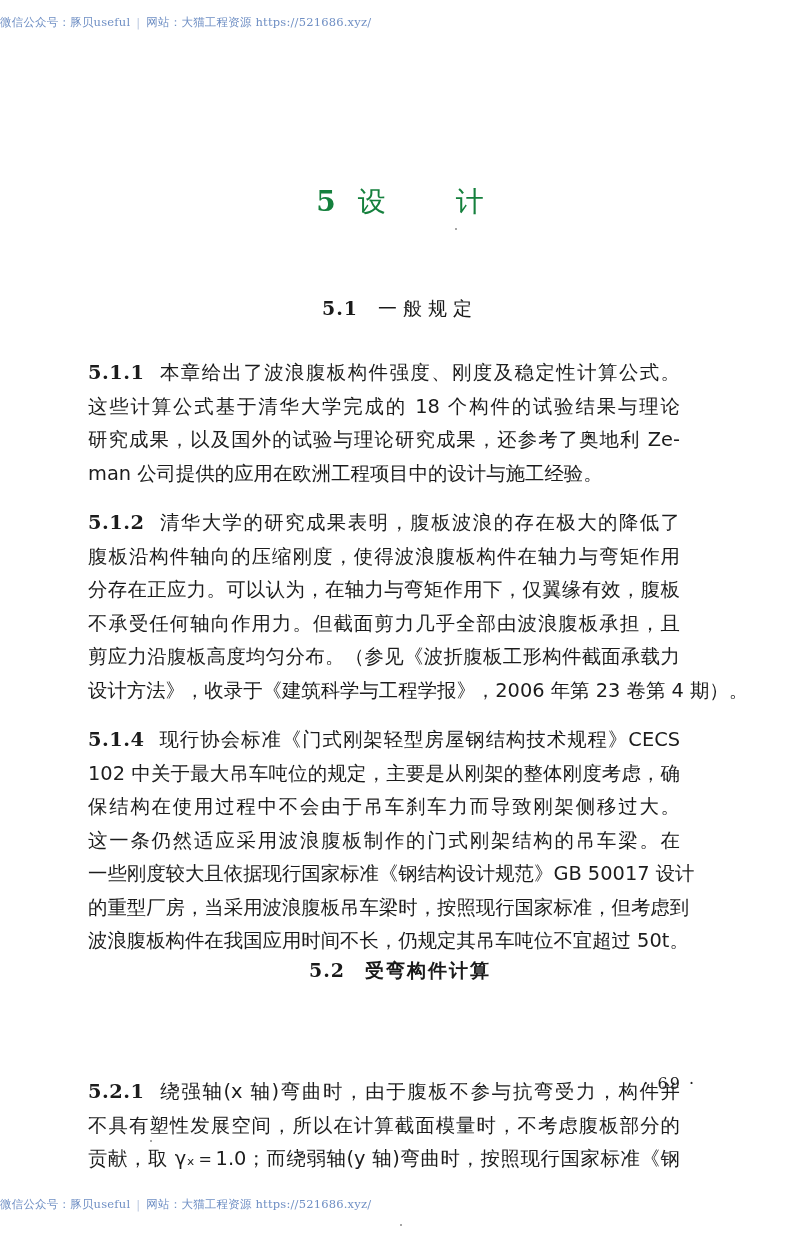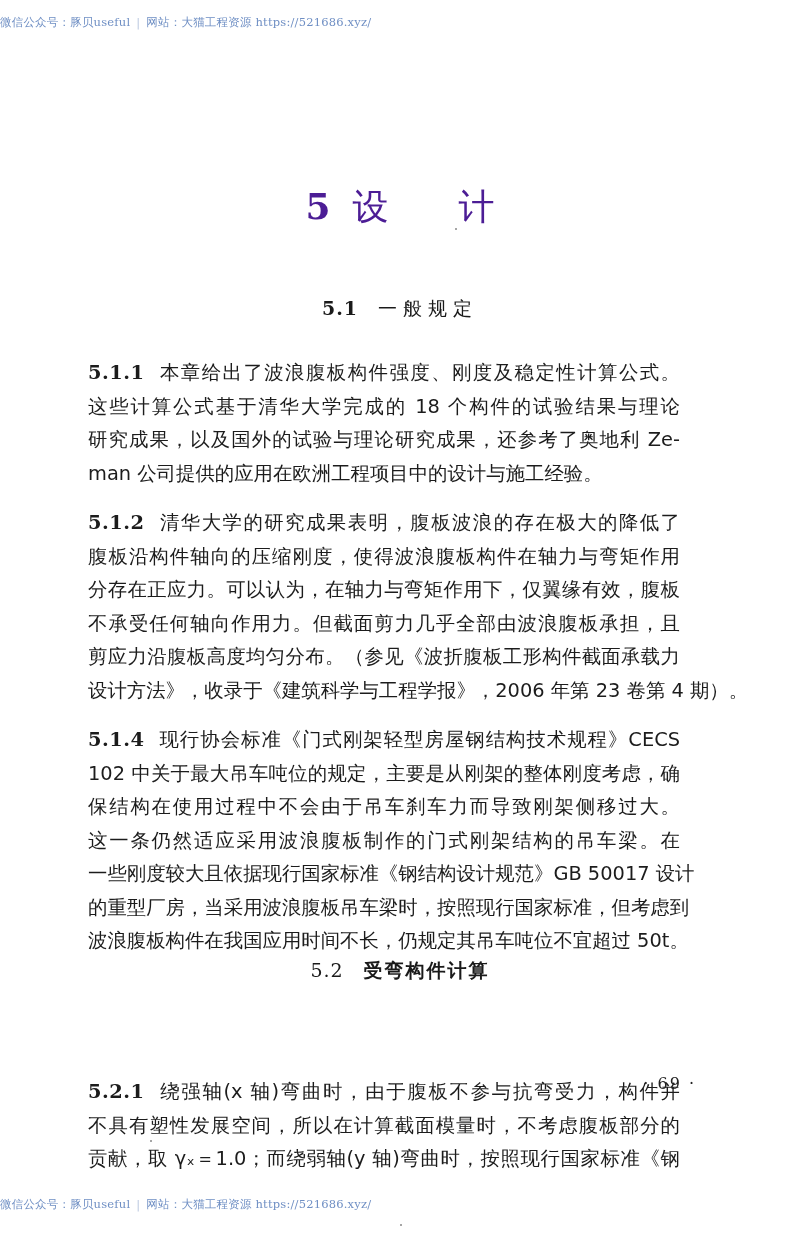--- a/index.html
+++ b/index.html
@@ -11,35 +11,35 @@
     position: absolute; left: 0; width: 800px; text-align: left;
     font-size: 11.5px; color: #6f8fc4; letter-spacing: 0.2px;
     font-family: "DejaVu Serif", serif;
   }
   .watermark .sep { color: #b8c6de; margin: 0 6px; }
   .wm-top { top: 15px; }
   .wm-bottom { top: 1197px; }
 
   .chapter-title {
     position: absolute; top: 183px; left: 0; width: 800px; text-align: center;
-    font-size: 36px; font-weight: normal; color: #4c1d95;
+    font-size: 28px; font-weight: normal; color: #15803d;
     font-family: "DejaVu Serif", serif;
   }
   .chapter-title .num { font-weight: bold; margin-right: 22px; }
   .chapter-title .w1 { margin-right: 70px; }
 
   .section-title {
     position: absolute; left: 0; width: 800px; text-align: center;
     font-size: 19px; color: #1a1a1a; font-family: "DejaVu Sans", sans-serif;
   }
   .section-title .num { font-weight: bold; font-family: "DejaVu Serif", serif; margin-right: 20px; }
   .sec51 { top: 288px; letter-spacing: 6px; margin-top: 8px; }
   .sec51 .num { letter-spacing: 1px; }
   .sec52 { top: 958px; letter-spacing: 2px; font-weight: bold; }
-  .sec52 .num { font-weight: normal; letter-spacing: 1px; }
+  .sec52 .num { font-weight: bold; letter-spacing: 1px; }
 
   .body-block {
     position: absolute; left: 72px; width: 624px;
     font-size: 19.4px; line-height: 33.5px; color: #1c1c1c;
     font-family: "DejaVu Sans", sans-serif; text-align: justify;
   }
   .para { margin: 16px; text-indent: 0; }
   .para .clause {
     font-weight: bold; font-family: "DejaVu Serif", serif; margin-right: 14px; letter-spacing: 0.5px;
   }

